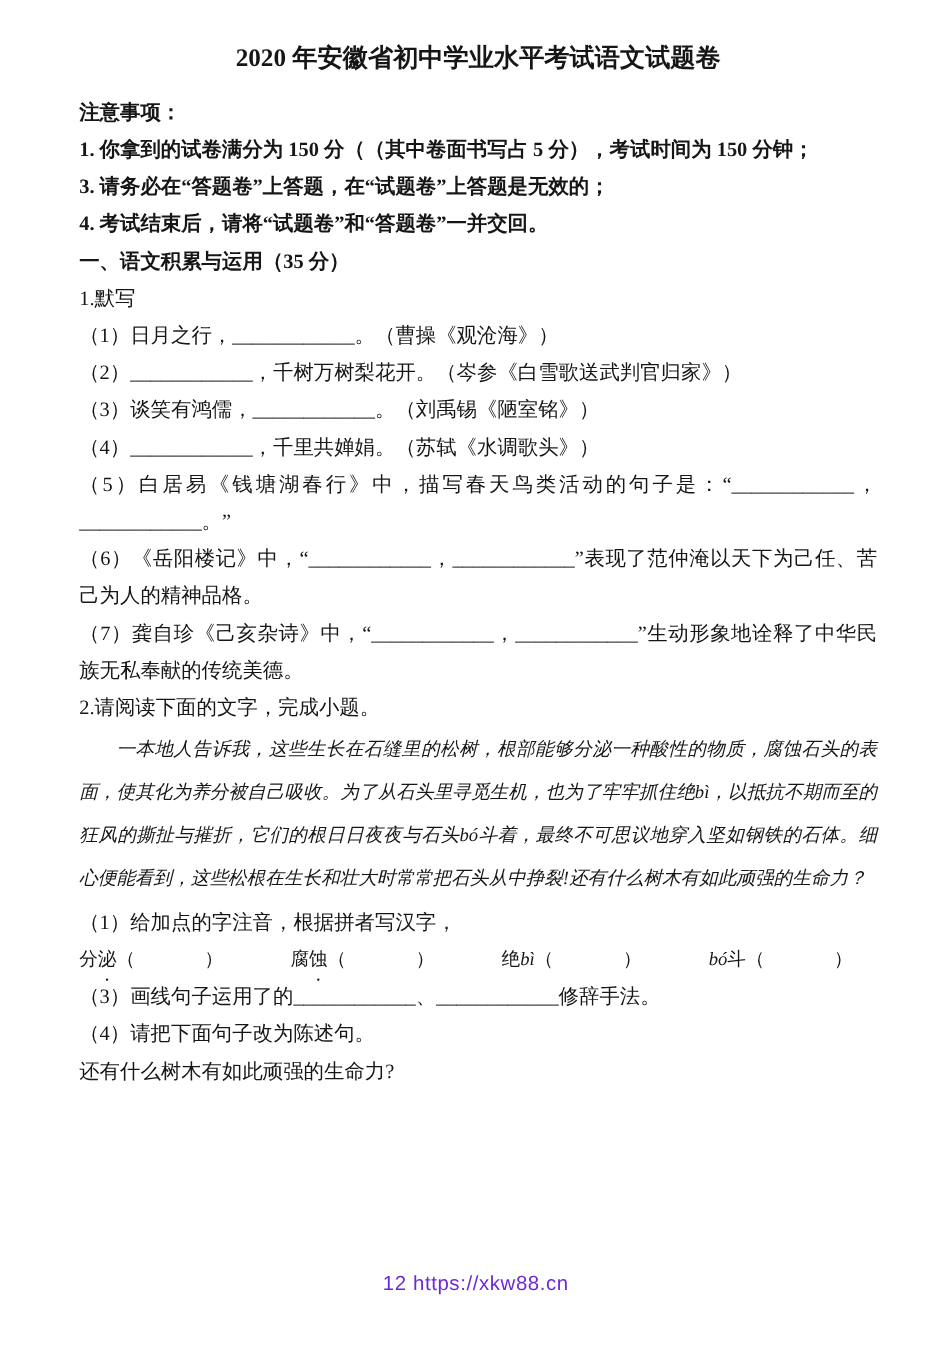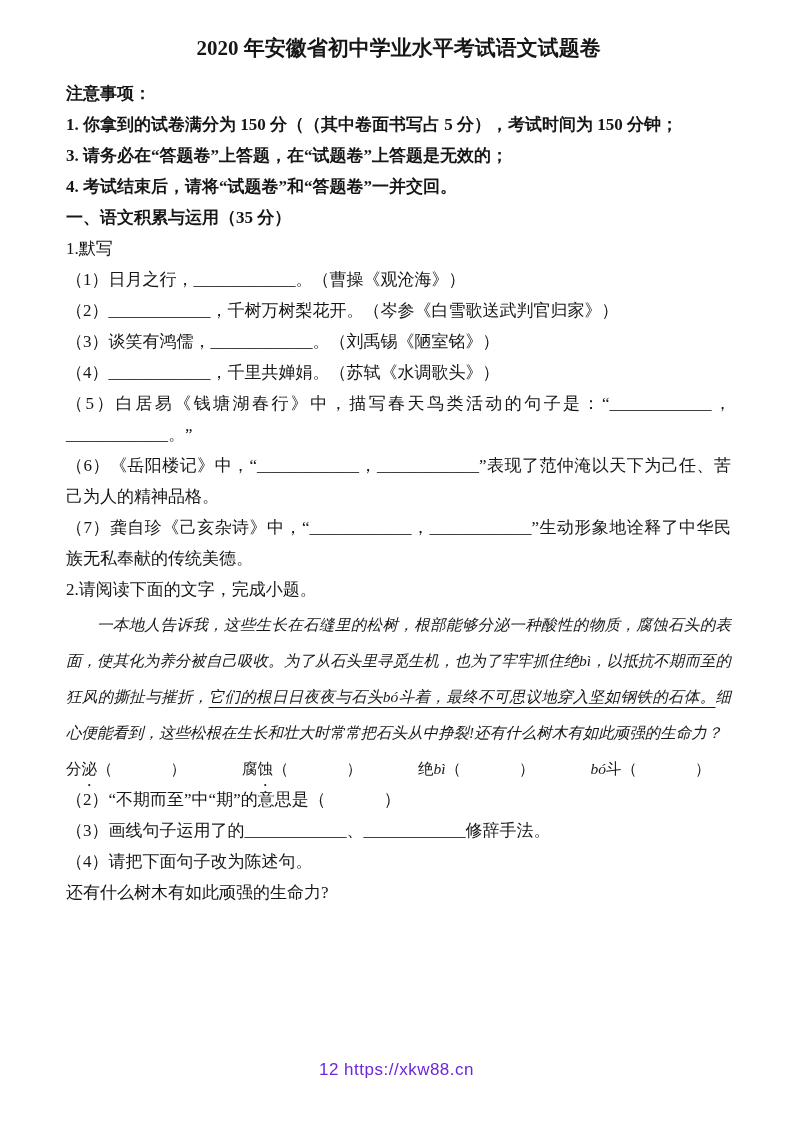--- a/index.html
+++ b/index.html
@@ -28,21 +28,20 @@
   .item { text-align: justify; }
   .passage {
     font-size: 15.5px;
     line-height: 36px;
     text-align: justify;
     text-indent: 2em;
     font-style: italic;
     margin: 2px 0;
   }
   .underl {
-    text-decoration: underline;
     text-underline-offset: 5px;
   }
   .terms-row {
     display: flex;
     font-size: 15.5px;
     line-height: 31px;
   }
   .term { margin-right: 56px; white-space: nowrap; }
   .term:last-child { margin-right: 0; }
   .paren-gap { display: inline-block; width: 58px; }
@@ -94,29 +93,29 @@
     <p class="item">（5）白居易《钱塘湖春行》中，描写春天鸟类活动的句子是：“____________，____________。”</p>
     <p class="item">（6）《岳阳楼记》中，“____________，____________”表现了范仲淹以天下为己任、苦己为人的精神品格。</p>
     <p class="item">（7）龚自珍《己亥杂诗》中，“____________，____________”生动形象地诠释了中华民族无私奉献的传统美德。</p>
   </div>
 
   <div>
     <p>2.请阅读下面的文字，完成小题。</p>
 
     <div class="passage"><span>一本地人告诉我，这些生长在石缝里的松树，根部能够分泌一种酸性的物质，腐蚀石头的表面，使其化为养分被自己吸收。为了从石头里寻觅生机，也为了牢牢抓住绝bì，以抵抗不期而至的狂风的撕扯与摧折，</span><span class="underl">它们的根日日夜夜与石头bó斗着，最终不可思议地穿入坚如钢铁的石体。</span><span>细心便能看到，这些松根在生长和壮大时常常把石头从中挣裂!还有什么树木有如此顽强的生命力？</span></div>
 
+    <p>（1）给加点的字注音，根据拼者写汉字，</p>
 
     <div class="terms-row">
       <span class="term"><span>分</span><span class="dot-under">泌</span><span>（</span><span class="paren-gap"></span><span>）</span></span>
       <span class="term"><span>腐</span><span class="dot-under">蚀</span><span>（</span><span class="paren-gap"></span><span>）</span></span>
       <span class="term"><span>绝</span><span class="py">bì</span><span>（</span><span class="paren-gap"></span><span>）</span></span>
       <span class="term"><span class="py">bó</span><span>斗</span><span>（</span><span class="paren-gap"></span><span>）</span></span>
     </div>
 
-    <p><span>（2）“不期而至”中“期”的意思是</span><span>（</span><span class="paren-gap"></span><span>）</span></p>
 
 
     <p>（3）画线句子运用了的____________、____________修辞手法。</p>
 
     <p>（4）请把下面句子改为陈述句。</p>
     <p>还有什么树木有如此顽强的生命力?</p>
   </div>
 
 </div>
 

